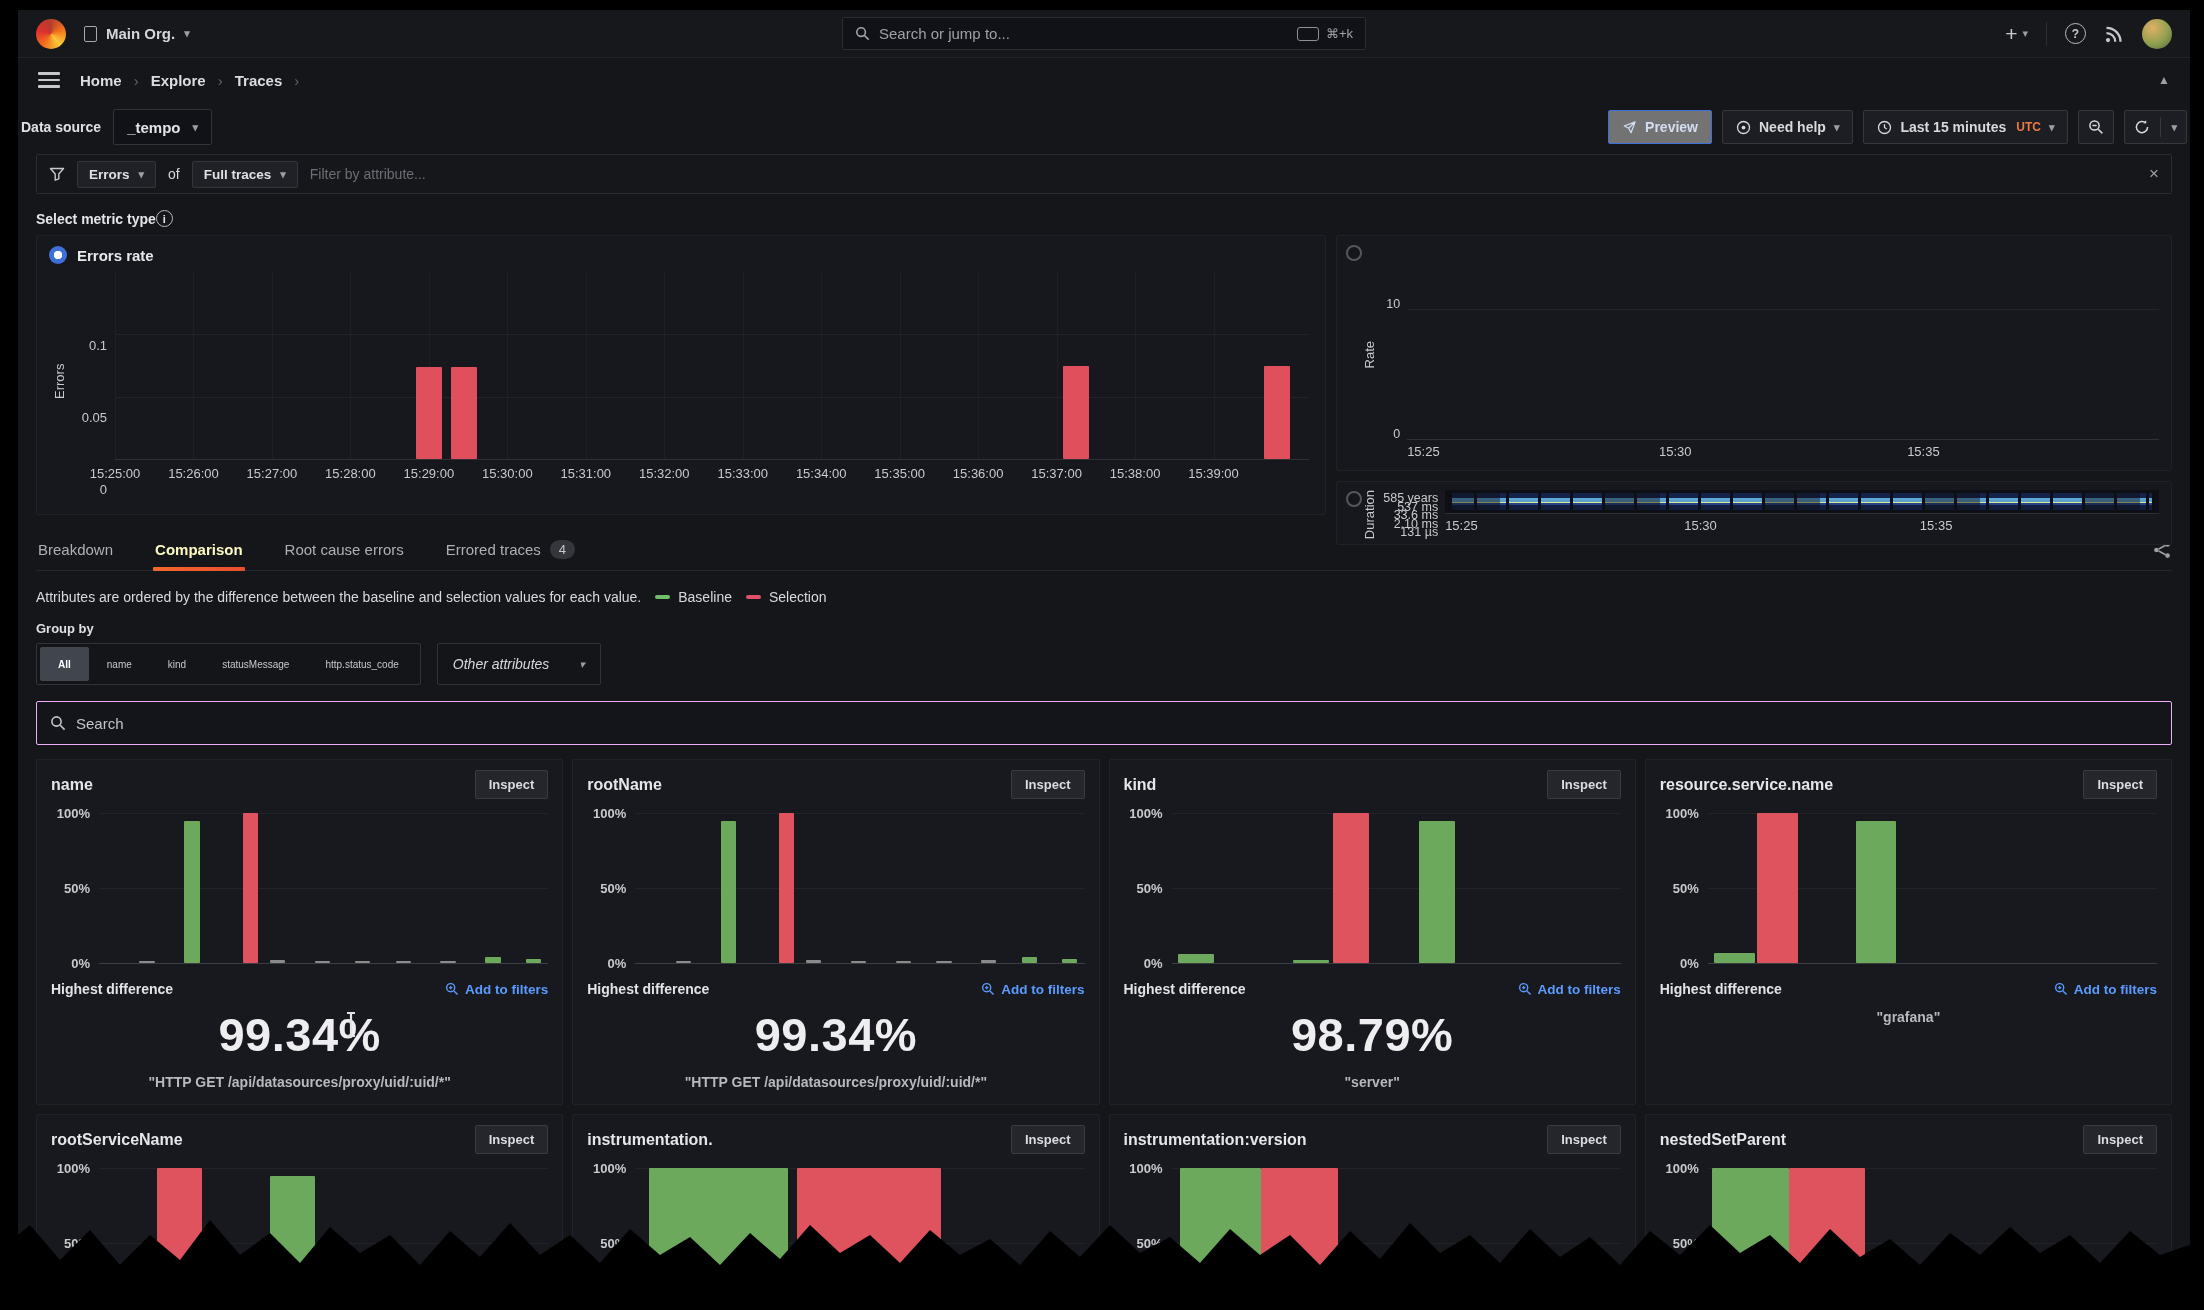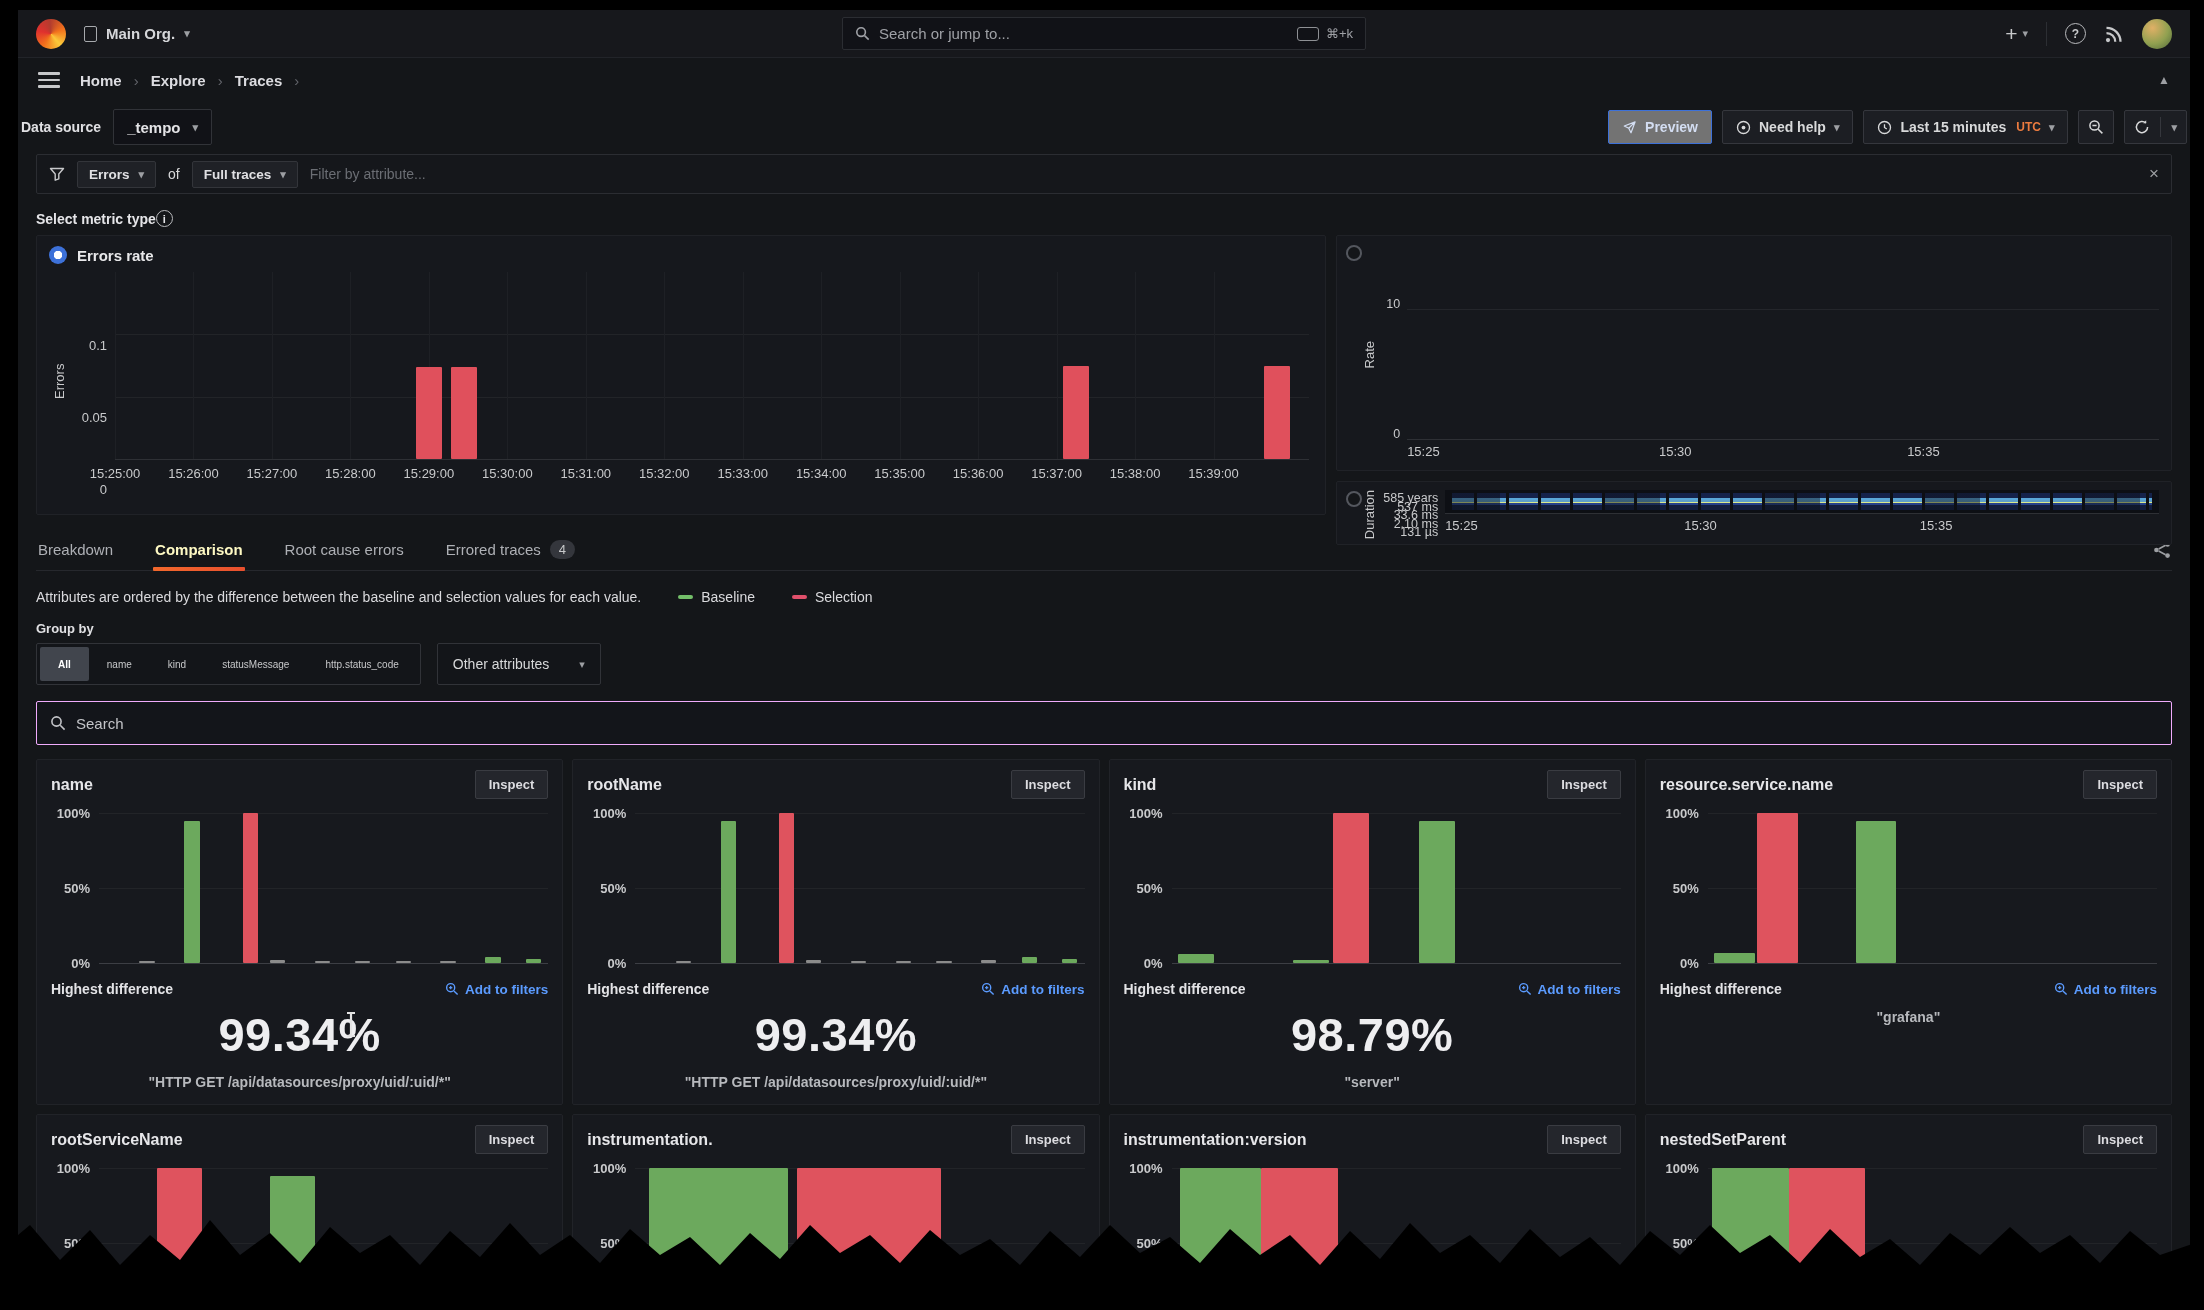--- a/index.html
+++ b/index.html
@@ -125,34 +125,34 @@
     border-bottom:1px solid #26282d; height:42px; }
   .tab { display:flex; align-items:center; gap:9px; font-size:15px; color:#aeb0b5;
     position:relative; padding:0 2px; cursor:pointer; }
   .tab.active { color:#fef9c3; font-weight:700; }
   .tab.active::after { content:""; position:absolute; left:0; right:0; bottom:-1px; height:4px;
     background:linear-gradient(90deg,#f2682c,#e8502e); border-radius:1px; }
   .badge { background:#34363c; color:#c7c8ca; border-radius:10px; padding:2px 9px; font-size:13px; font-weight:400; }
   .shareic { margin-left:auto; align-self:center; color:#9d9fa3; }
 
   
-  .descrow { margin:18px 18px 0; display:flex; align-items:center; gap:29px; font-size:14px; color:#dadadd; }
+  .descrow { margin:18px 18px 0; display:flex; align-items:center; gap:6px; font-size:14px; color:#dadadd; }
   .legitem { display:flex; align-items:center; gap:8px; margin-left:8px; font-size:14px; }
   .dash { width:15px; height:4px; border-radius:2px; }
 
   
   .groupby { margin:16px 18px 0; }
   .gblabel { font-size:13px; font-weight:700; color:#e0e0e3; margin-bottom:7px; }
   .gbrow { display:flex; align-items:center; gap:16px; }
   .gbgroup { display:inline-flex; align-items:center; border:1px solid #313338; background:#131519;
     border-radius:2px; padding:3px; height:42px; }
   .gbopt { padding:0 18px; height:100%; display:flex; align-items:center; font-size:10px; color:#c7c8ca; cursor:pointer; }
   .gbopt.active { background:#41454d; color:#ffffff; border-radius:2px; font-weight:700; }
   .gbother { display:inline-flex; align-items:center; gap:30px; height:42px; padding:0 15px;
-    border:1px solid #313338; background:#131519; border-radius:2px; font-size:14px; color:#d8d9da; }
+    border:1px solid #313338; background:#131519; border-radius:2px; font-size:14px; color:#d8d9da;font-style:italic; }
 
   
   .bigsearch { margin:16px 18px 0; height:44px; border:1px solid #f0abfc; background:#13151a;
     border-radius:2px; display:flex; align-items:center; gap:10px; padding:0 13px;
     font-size:15px; color:#c3c4c8; }
 
   
   .cardsgrid { margin:14px 18px 0; display:grid; grid-template-columns:repeat(4,1fr); gap:9px; position:relative; }
   .cardsgrid.row2 { margin-top:9px; height:170px; overflow:hidden; }
   .card { background:#17191e; border:1px solid #212328; border-radius:2px; padding:10px 14px 14px; min-height:332px; }

